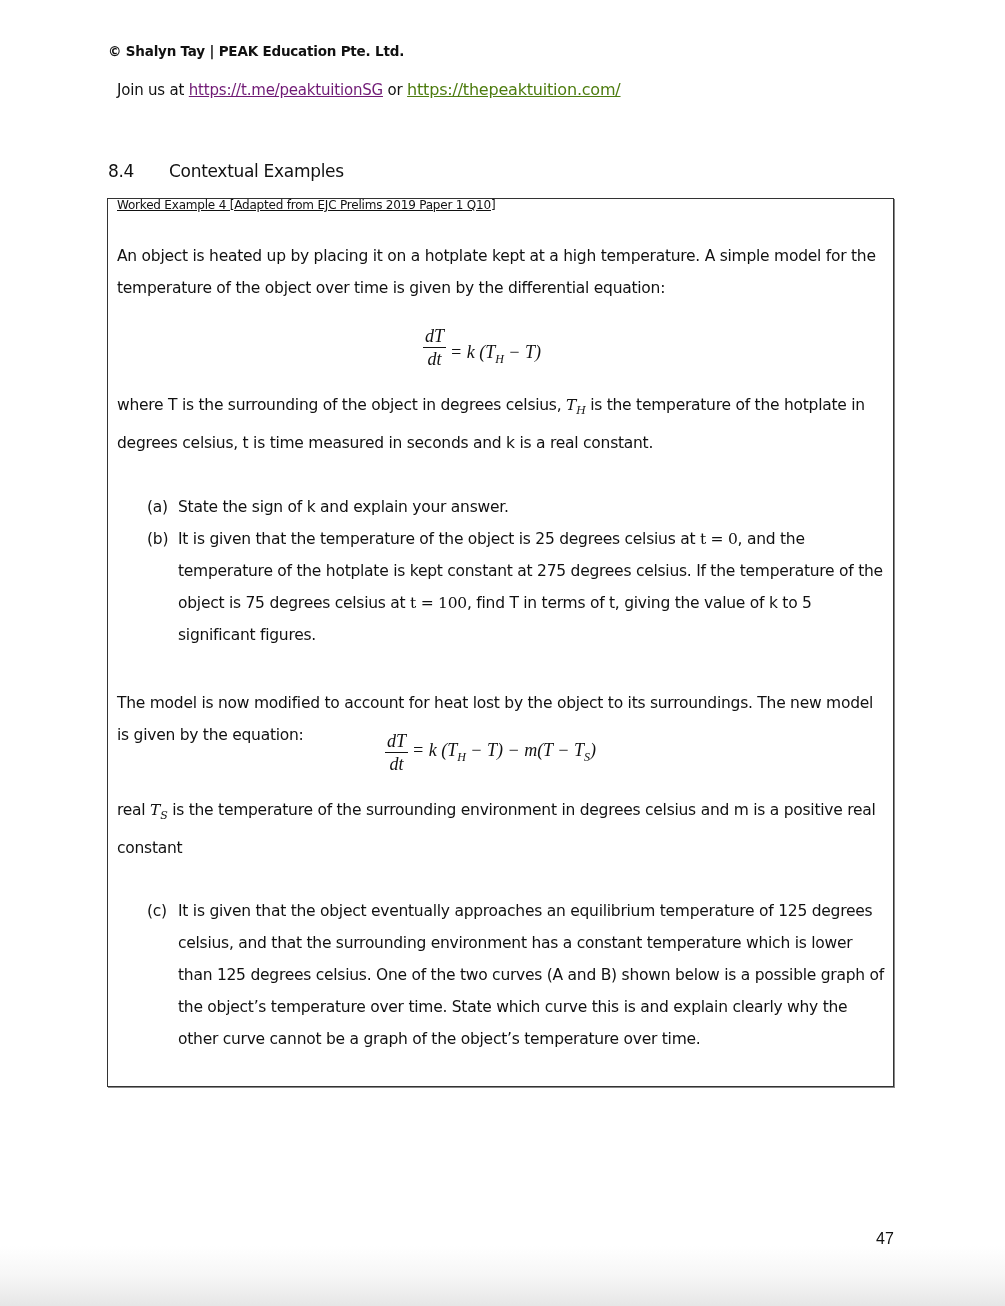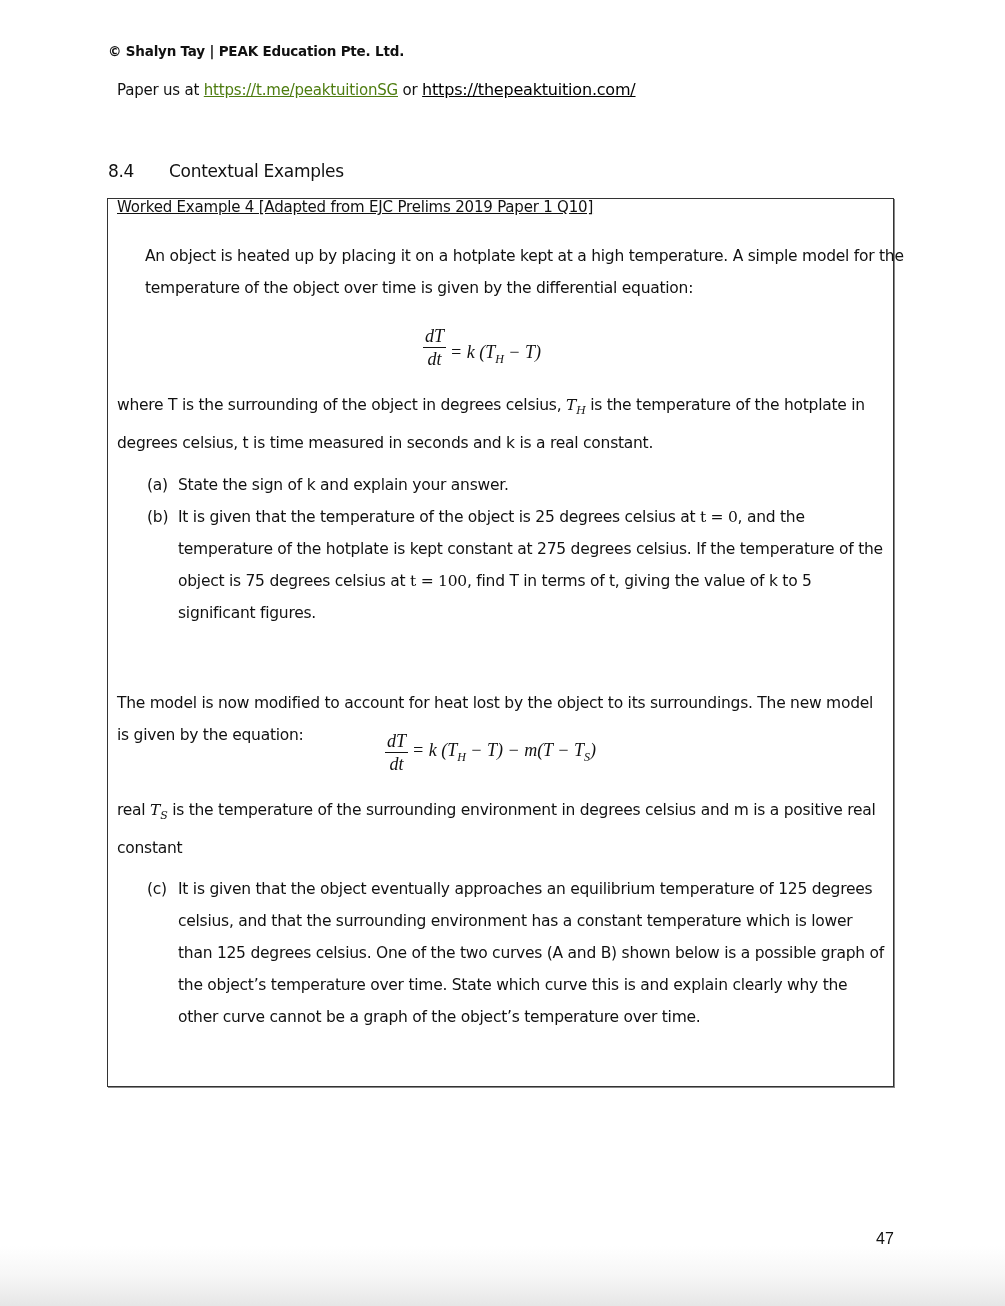--- a/index.html
+++ b/index.html
@@ -15,43 +15,43 @@
   }
   .header-copy {
     position: absolute; left: 108px; top: 43px;
     font-size: 13.5px; font-weight: bold; letter-spacing: -0.2px;
   }
   .join-line {
     position: absolute; left: 117px; top: 80px;
     font-size: 15px; letter-spacing: -0.2px;
   }
   .join-line a { text-decoration: underline; }
-  .link-tg { color: #4d7c0f; }
-  .link-web { color: #000000; font-size: 16px; }
+  .link-tg { color: #701a75; }
+  .link-web { color: #4d7c0f; font-size: 16px; }
   .section-heading {
     position: absolute; left: 108px; top: 161px;
     font-size: 17px; letter-spacing: -0.3px;
   }
   .section-heading .num { display: inline-block; width: 61px; }
   .box {
     position: absolute; left: 107px; top: 198px; width: 787px; height: 889px;
     border: 1px solid #333; box-shadow: 1px 1px 0 #888;
     box-sizing: border-box;
   }
   .box-title {
     position: absolute; left: 117px; top: 198px;
-    font-size: 15px; text-decoration: underline; letter-spacing: -0.2px;
+    font-size: 12px; text-decoration: underline; letter-spacing: -0.2px;
   }
   .para {
     position: absolute; left: 117px; width: 760px;
     font-size: 15.5px; line-height: 32px; letter-spacing: -0.25px;
   }
   .item {
     position: absolute; left: 147px; width: 740px;
-    font-size: 15.5px; line-height: 32px; letter-spacing: -0.25px;
+    font-size: 15.5px; line-height: 32px; letter-spacing: -0.25px; margin-top: 22px;
   }
   .item .lbl { display: inline-block; width: 31px; }
   .item .cont { display: block; padding-left: 31px; }
   .math { font-family: "DejaVu Serif", "Liberation Serif", serif; font-style: italic; }
   .mathn { font-family: "DejaVu Serif", "Liberation Serif", serif; }
   .eq {
     position: absolute; font-family: "Liberation Serif", "DejaVu Serif", serif;
     font-size: 18px; display: flex; align-items: center;
   }
   .frac { display: inline-flex; flex-direction: column; align-items: center; margin-right: 4px; font-style: italic; }
@@ -62,35 +62,35 @@
     position: absolute; left: 876px; top: 1230px;
     font-family: "Liberation Sans", sans-serif; font-size: 16px;
   }
 </style>
 </head>
 <body>
 
 <div class="header-copy">© Shalyn Tay | PEAK Education Pte. Ltd.</div>
 
 <div class="join-line">
-  <span>Paper us at</span>
+  <span>Join us at</span>
   <a class="link-tg">https://t.me/peaktuitionSG</a>
   <span>or</span>
   <a class="link-web">https://thepeaktuition.com/</a>
 </div>
 
 <div class="section-heading">
   <span class="num">8.4</span><span>Contextual Examples</span>
 </div>
 
 <div class="box"></div>
 
 <div class="box-title">Worked Example 4 [Adapted from EJC Prelims 2019 Paper 1 Q10]</div>
 
-<div class="para" style="top:240px;margin-left:28px;">An object is heated up by placing it on a hotplate kept at a high temperature. A simple model for the temperature of the object over time is given by the differential equation:</div>
+<div class="para" style="top:240px;">An object is heated up by placing it on a hotplate kept at a high temperature. A simple model for the temperature of the object over time is given by the differential equation:</div>
 
 <div class="eq" style="left:423px; top:326px;">
   <span class="frac">
     <span class="num">dT</span>
     <span class="den">dt</span>
   </span>
   <span style="font-style:italic;margin-top:14px;"><span>= k (T</span><sub>H</sub><span> − T)</span></span>
 </div>
 
 <div class="para" style="top:389px;">

